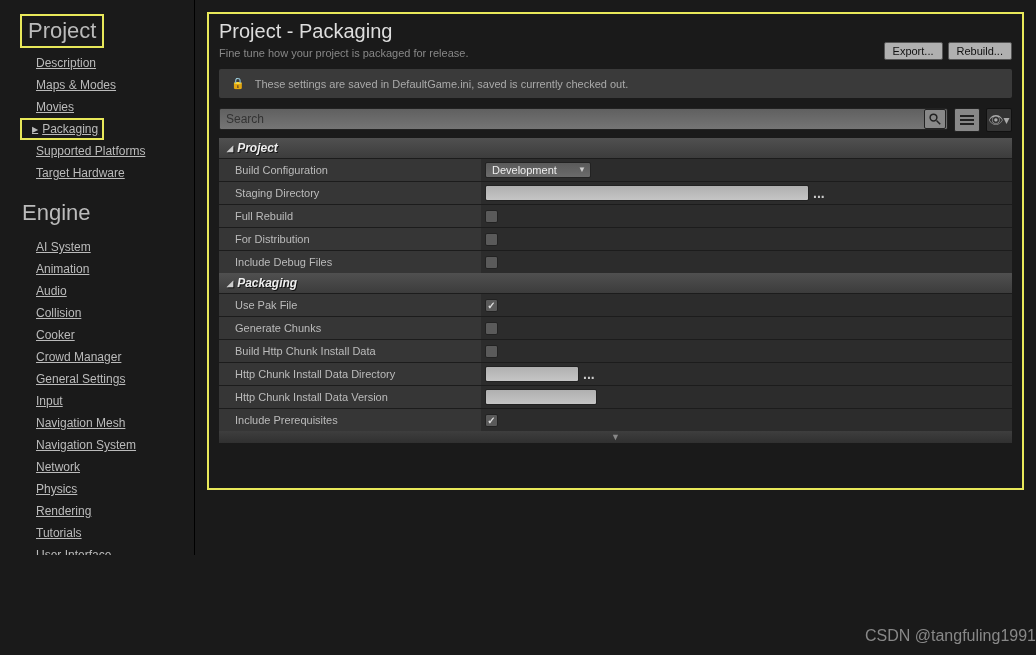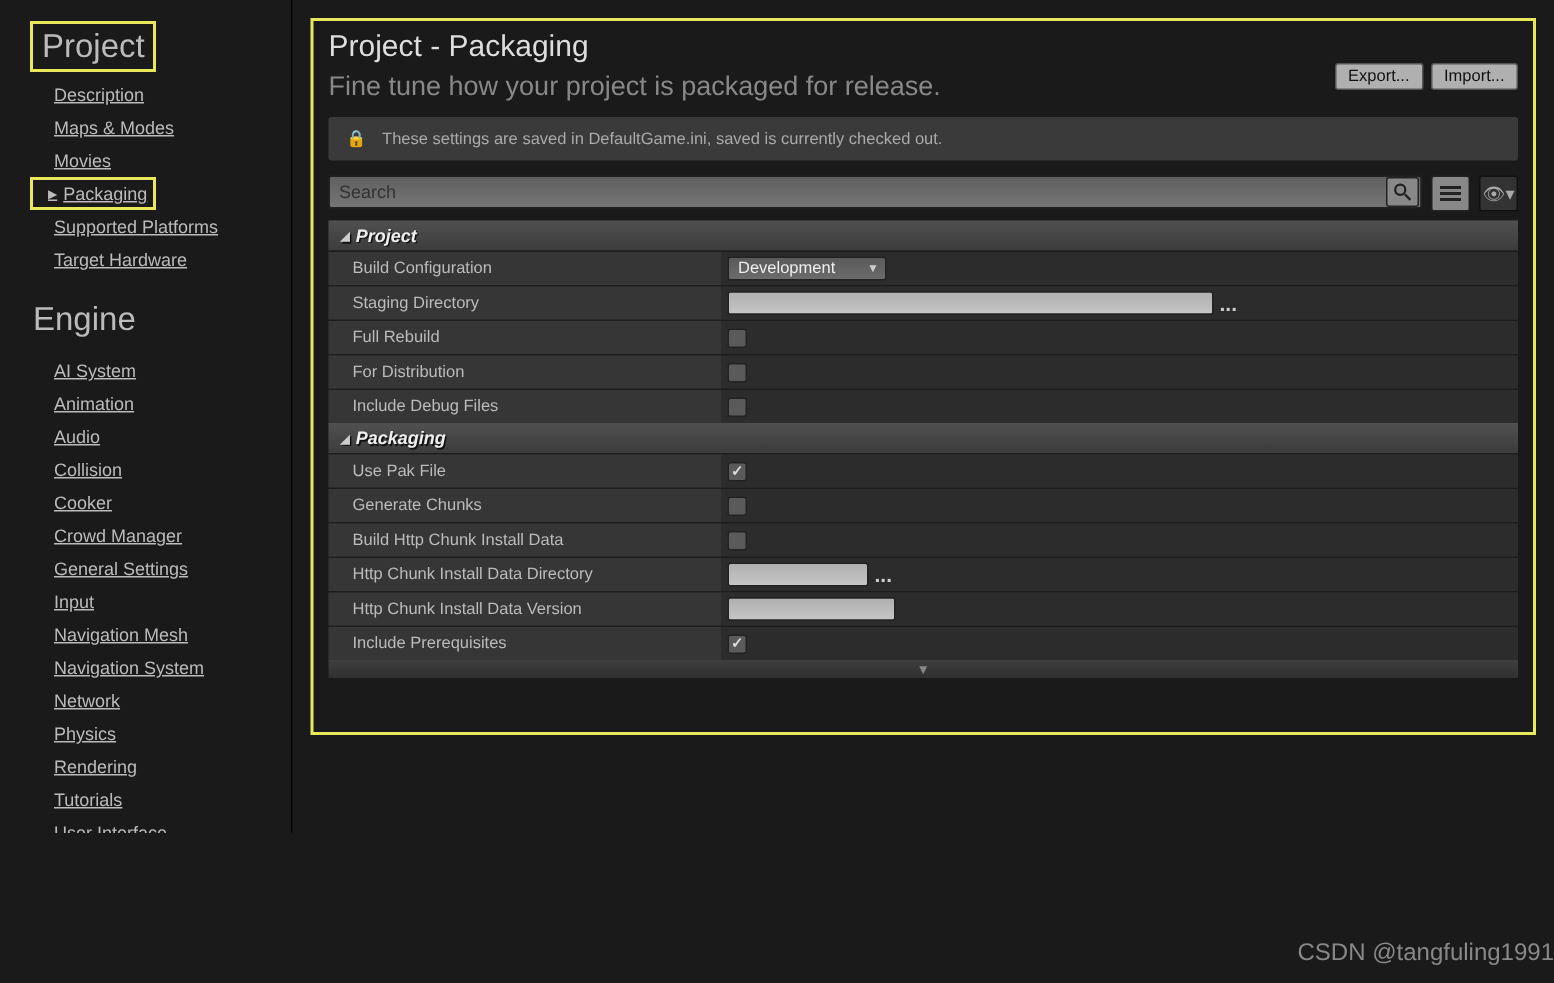--- a/index.html
+++ b/index.html
@@ -61,21 +61,21 @@
   overflow: hidden;
 }
 .main-panel {
   border: 2px solid #e8e85a;
   padding: 6px 10px 10px 10px;
   height: 478px;
   position: relative;
 }
 .title-row { display: flex; justify-content: space-between; align-items: flex-start; }
 .page-title { font-size: 20px; color: #ddd; font-weight: 400; }
-.subtitle { color: #888; font-size: 18px; margin: 4px 0 10px 0; }
+.subtitle { color: #888; font-size: 11px; margin: 4px 0 10px 0; }
 .btns { display: flex; gap: 5px; margin-top: 22px; }
 .btn {
   background: #b0b0b0;
   color: #111;
   border: 1px solid #555;
   padding: 2px 8px;
   font-size: 11px;
   cursor: pointer;
   border-radius: 2px;
 }
@@ -223,21 +223,21 @@
       </ul></div>
   <div class="main">
     <div class="main-panel">
       <div class="title-row">
         <div>
           <div class="page-title">Project - Packaging</div>
           <div class="subtitle">Fine tune how your project is packaged for release.</div>
         </div>
         <div class="btns">
           <button class="btn">Export...</button>
-          <button class="btn">Import...</button>
+          <button class="btn">Rebuild...</button>
         </div>
       </div>
       <div class="info-bar">
         <span class="lock-icon">🔒</span>
         <span class="info-text">These settings are saved in DefaultGame.ini, saved is currently checked out.</span>
       </div>
       <div class="search-row">
         <div class="search-box">
           <input class="search-input" placeholder="Search" style="">
           <div class="search-icon-btn">

